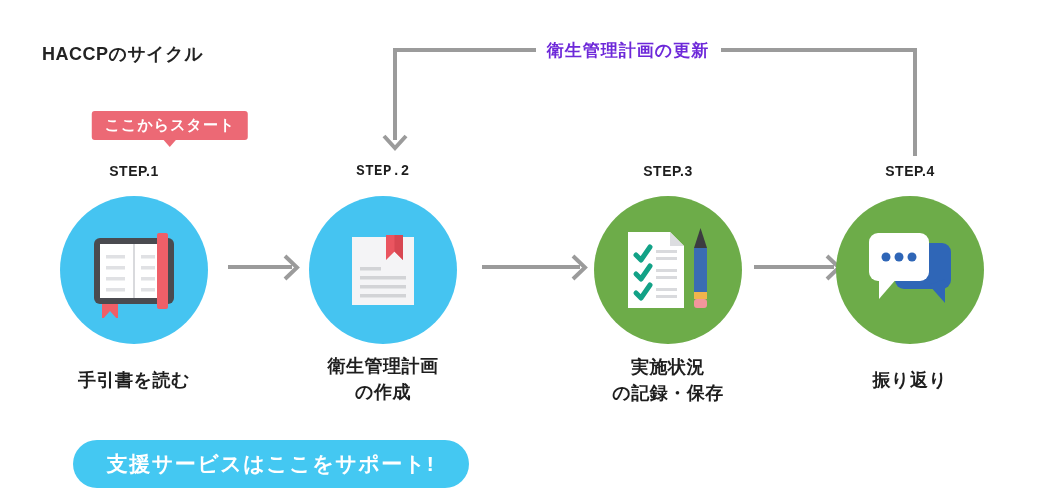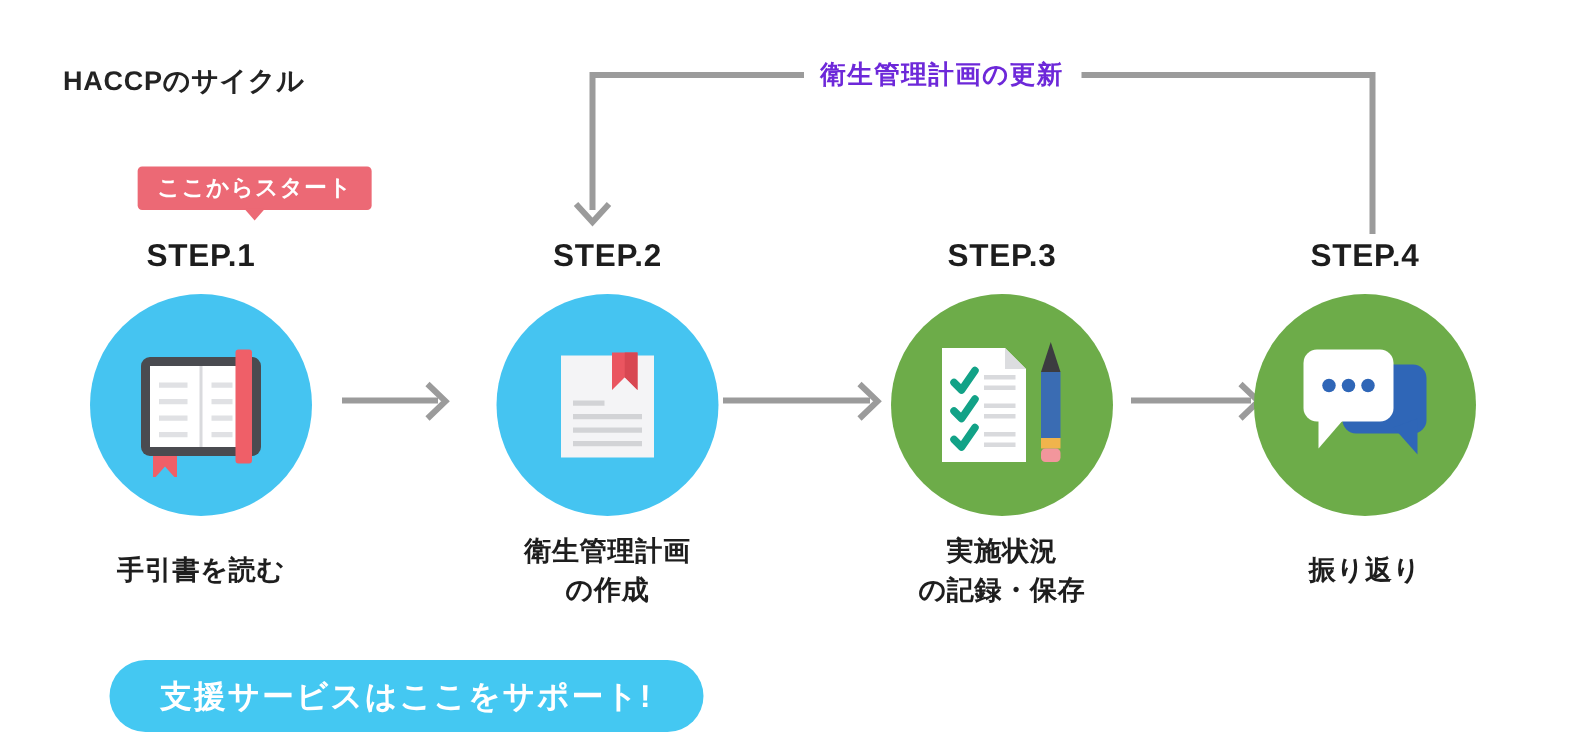--- a/index.html
+++ b/index.html
@@ -36,25 +36,25 @@
   }
   .start-badge::after{
     content:"";position:absolute;left:50%;bottom:-7px;
     transform:translateX(-50%);
     border-left:7px solid transparent;
     border-right:7px solid transparent;
     border-top:8px solid #ec6975;
   }
   .step-col{position:absolute;width:148px;top:158px;}
   .step-col.c1{left:60px;}
-  .step-col.c2{left:331px;}
+  .step-col.c2{left:309px;font-family:Liberation Mono, monospace;}
   .step-col.c3{left:594px;}
   .step-col.c4{left:836px;}
   .step-label{
-    text-align:center;font-size:21px;font-weight:800;color:#1d1d1d;
+    text-align:center;font-size:14px;font-weight:800;color:#1d1d1d;
     letter-spacing:0.5px;height:26px;line-height:26px;
   }
   .step-circle{
     position:absolute;top:38px;left:0;
     width:148px;height:148px;border-radius:50%;
     display:flex;align-items:center;justify-content:center;
   }
   .step-caption{
     position:absolute;top:194px;left:-40px;width:228px;height:56px;
     display:flex;flex-direction:column;align-items:center;justify-content:center;

